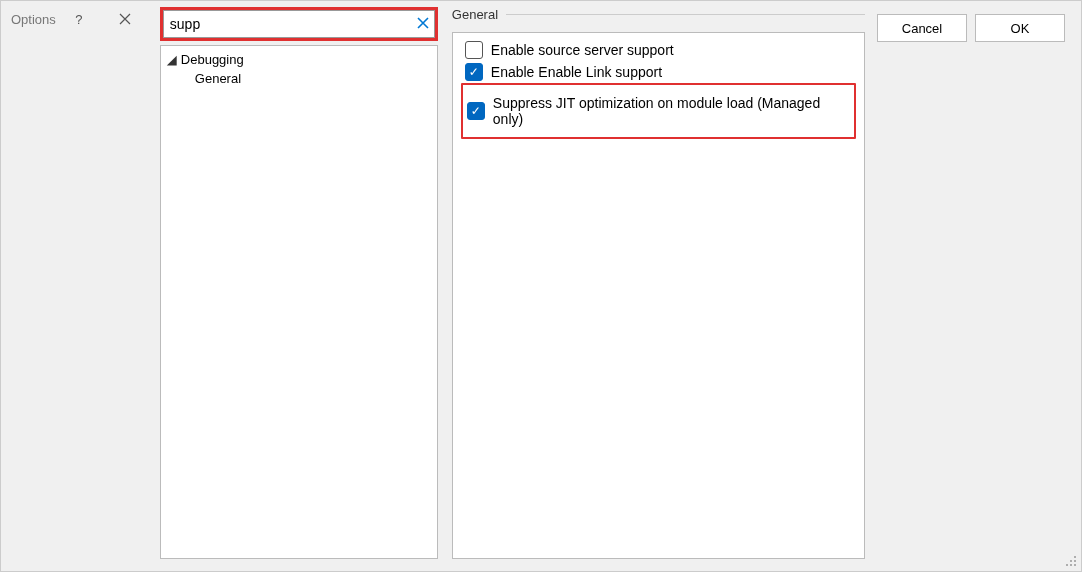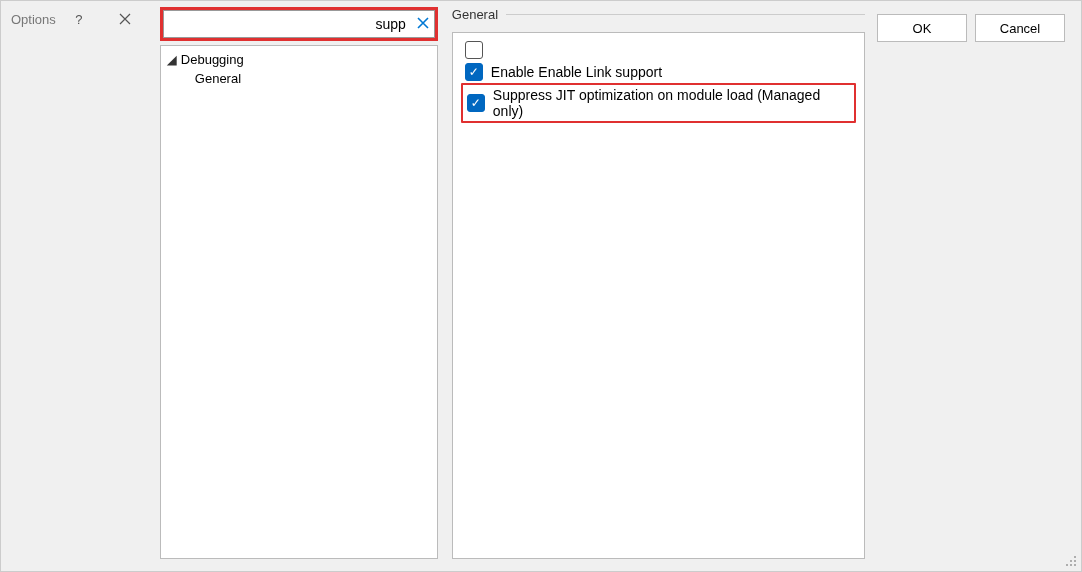--- a/index.html
+++ b/index.html
@@ -57,21 +57,20 @@
       padding: 0;
       margin-bottom: 4px;
     }
     .search-input {
       width: 100%;
       height: 28px;
       border: 1px solid #999;
       padding: 0 28px 0 6px;
       font-size: 14px;
       outline: none;
-      text-align: right;
     }
     .search-clear {
       position: absolute;
       right: 6px;
       top: 50%;
       transform: translateY(-50%);
       color: #0078d4;
       font-size: 14px;
       cursor: pointer;
     }
@@ -221,38 +220,39 @@
     </div>
 
     <div class="right-pane">
       <div class="section-header">
         <span>General</span>
         <div class="line"></div>
       </div>
       <div class="options-box">
         <div class="check-row">
           <span class="chk"></span>
+          <span>Enable source server support</span>
         </div>
         <div class="check-row">
           <span class="chk checked"></span>
           <span>Enable Enable Link support</span>
         </div>
         <div class="highlight-row">
-          <div class="check-row" style="padding:2px 4px">
+          <div class="check-row" style="padding:10px 4px">
             <span class="chk checked"></span>
             <span>Suppress JIT optimization on module load (Managed only)</span>
           </div>
         </div>
       </div>
     </div>
   </div>
 
   <div class="footer">
+    <button class="btn">Cancel</button>
     <button class="btn">OK</button>
-    <button class="btn">Cancel</button>
   </div>
 
   <div class="resize-grip">
     <svg width="12" height="12" viewBox="0 0 12 12">
       <circle cx="10" cy="2" r="1" fill="#999"></circle>
       <circle cx="6" cy="6" r="1" fill="#999"></circle>
         <circle cx="10" cy="6" r="1" fill="#999"></circle>
       <circle cx="2" cy="10" r="1" fill="#999"></circle>
         <circle cx="6" cy="10" r="1" fill="#999"></circle>
         <circle cx="10" cy="10" r="1" fill="#999"></circle>

